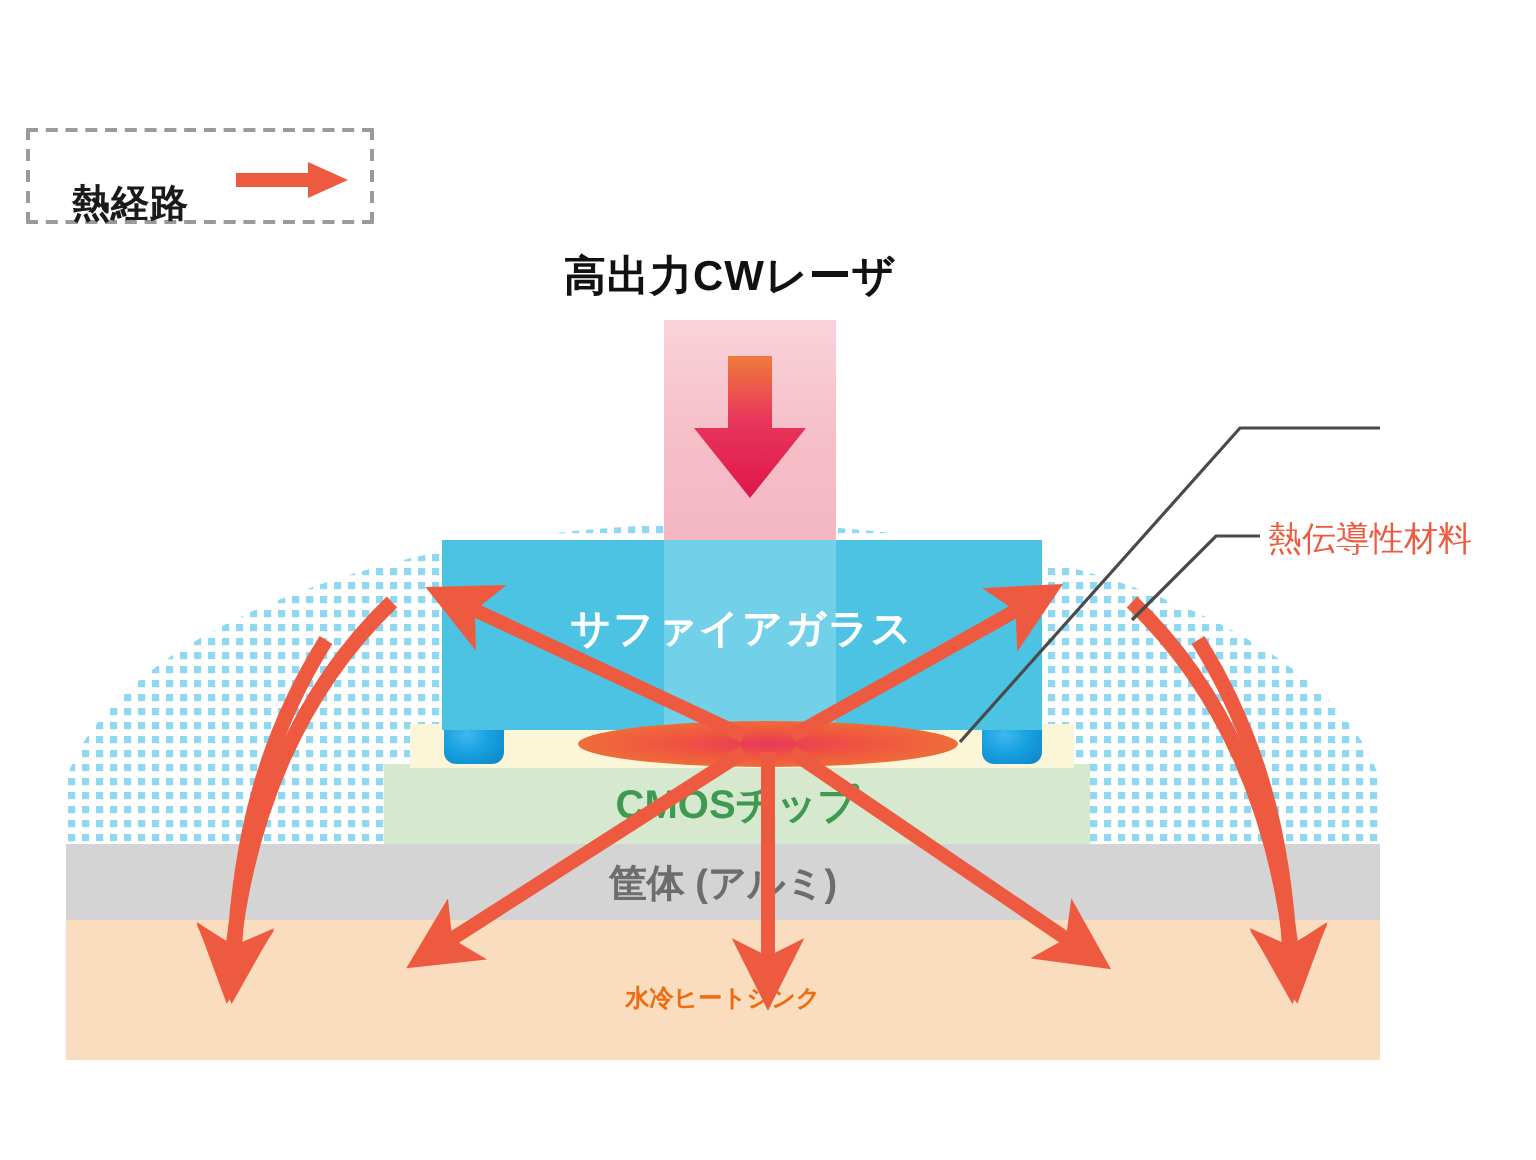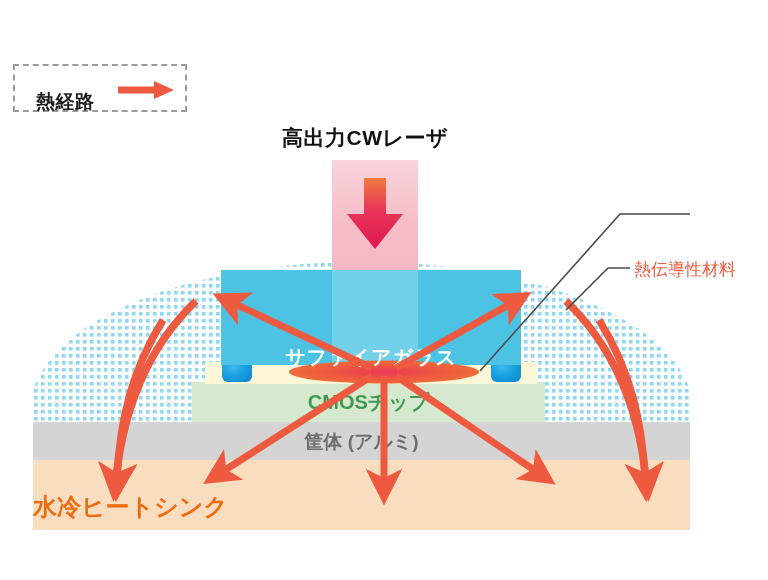--- a/index.html
+++ b/index.html
@@ -71,21 +71,20 @@
     background: #4cc3e3;
   }
   #sapphire-label {
     left: 221px; top: 301px;
     width: 300px;
     text-align: center;
     font-size: 20px;
     font-weight: bold;
     color: #ffffff;
     letter-spacing: 1px;
-    margin-top: 43px;
   }
   #lc-layer {
     left: 205px; top: 362px;
     width: 332px; height: 22px;
     background: #fbf6d8;
   }
   #spacer-left {
     left: 222px; top: 360px;
     width: 30px; height: 22px;
     border-radius: 6px;
@@ -124,21 +123,22 @@
     color: #6d6d6d;
   }
   #heatsink {
     left: 33px; top: 460px;
     width: 657px; height: 70px;
     background: #fadcbe;
   }
   #heatsink-label {
     left: 33px; top: 491px;
     width: 657px;
-    font-size: 24px;
+    text-align: center;
+    font-size: 12px;
     font-weight: bold;
     color: #ed6c10;
   }
 
   
   #hotspot {
     left: 289px; top: 360px;
     width: 190px; height: 24px;
   }
 

